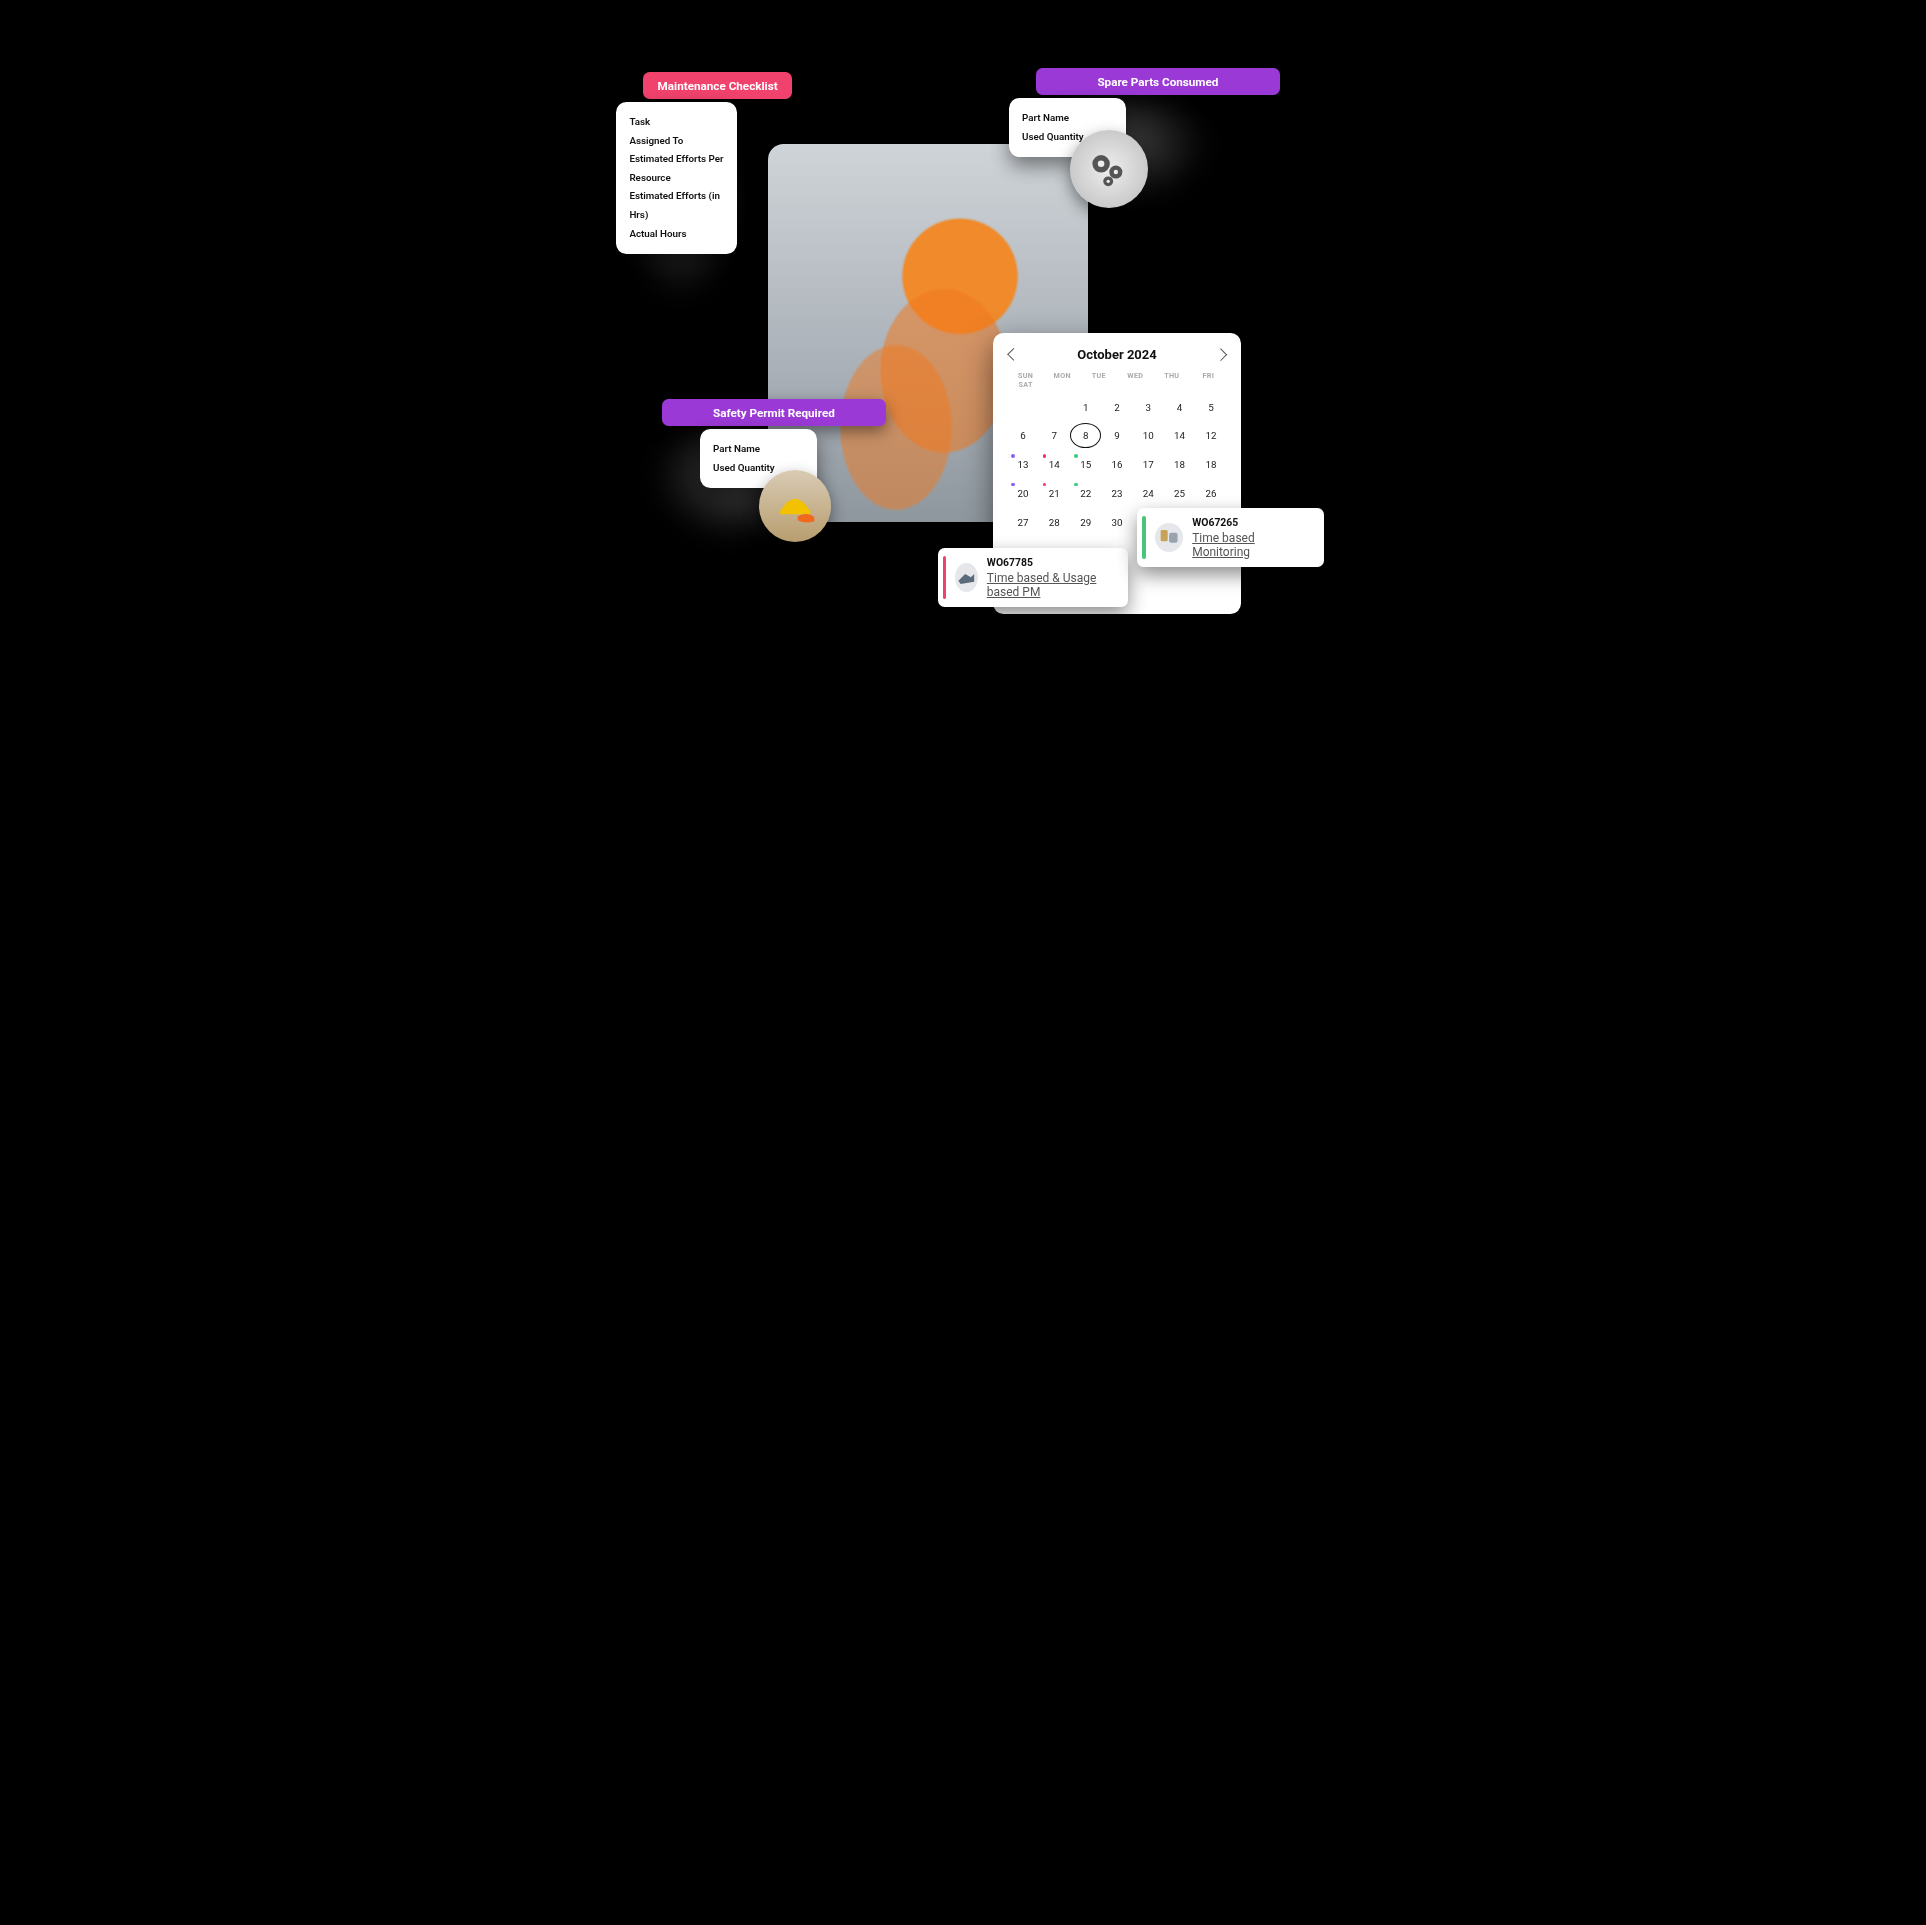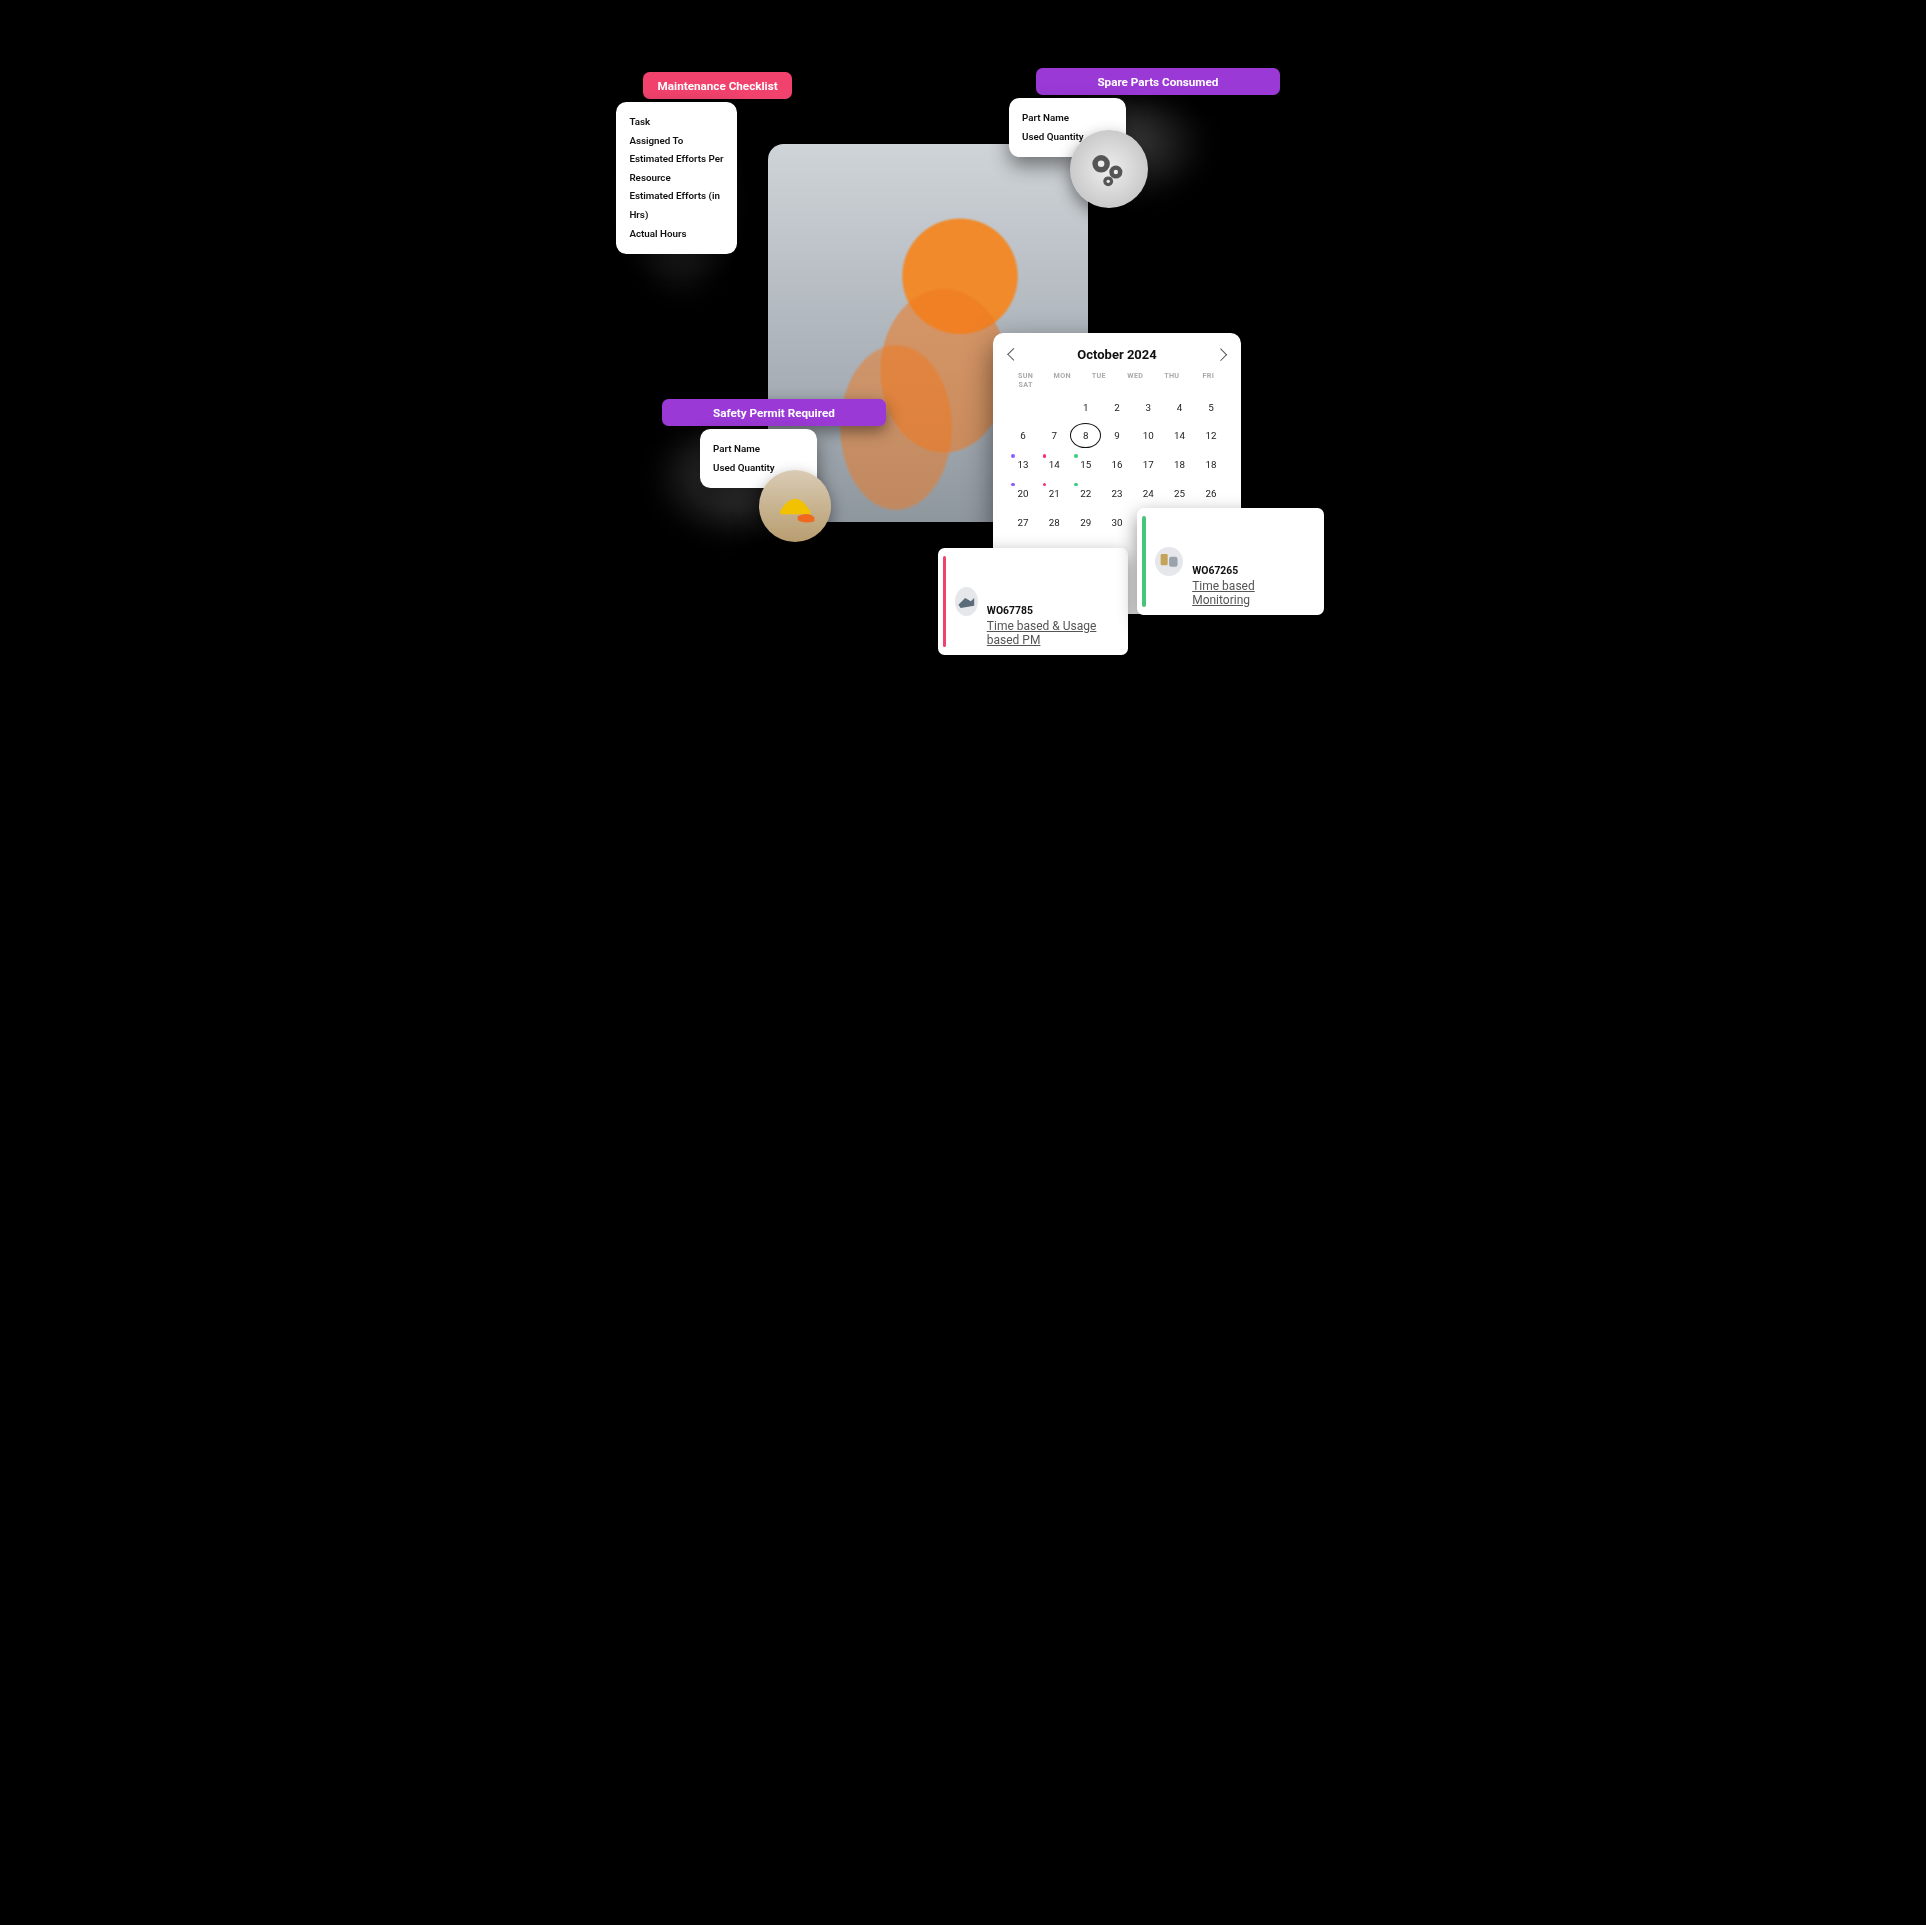--- a/index.html
+++ b/index.html
@@ -54,21 +54,21 @@
   .dot{position:absolute;top:1.3px;width:3.9px;height:3.9px;border-radius:50%;}
   .dot.l{left:3.9px;}
   .dot.p{background:#8a5cff;}
   .dot.k{background:#ff2d6b;}
   .dot.g{background:#35d07f;}
 
   
   .wo{position:absolute;background:#fff;border-radius:6.5px;box-shadow:0 7.8px 19.6px rgba(0,0,0,.45);display:flex;align-items:center;gap:9px;padding:7.8px 11.7px 7.8px 5.2px;}
   .wo .bar{width:3.9px;align-self:stretch;border-radius:2.6px;}
   .wo .ico{width:29px;height:29px;border-radius:50%;background:#e5e7eb;display:flex;align-items:center;justify-content:center;}
-  .wo .txt .t1{font-weight:700;font-size:10.4px;margin-top:48px;}
+  .wo .txt .t1{font-weight:700;font-size:10.4px;}
   .wo .txt .t2{font-size:12px;color:#555;margin-top:2px;text-decoration:underline;}
 
 </style>
 </head>
 <body>
 
 <div class="stage">
 
   <div class="halo" style="left:-6.5px;top:65px;width:170px;height:274px;"></div>
   <div class="halo" style="left:385px;top:59px;width:261px;height:170px;"></div>

